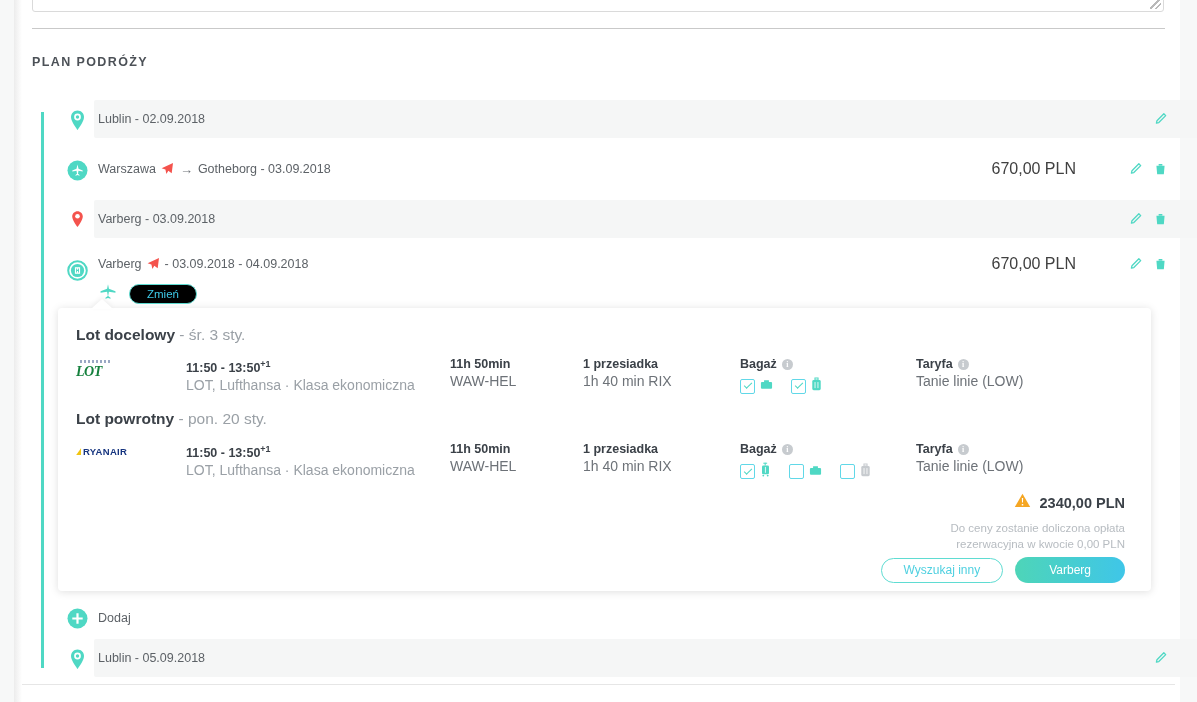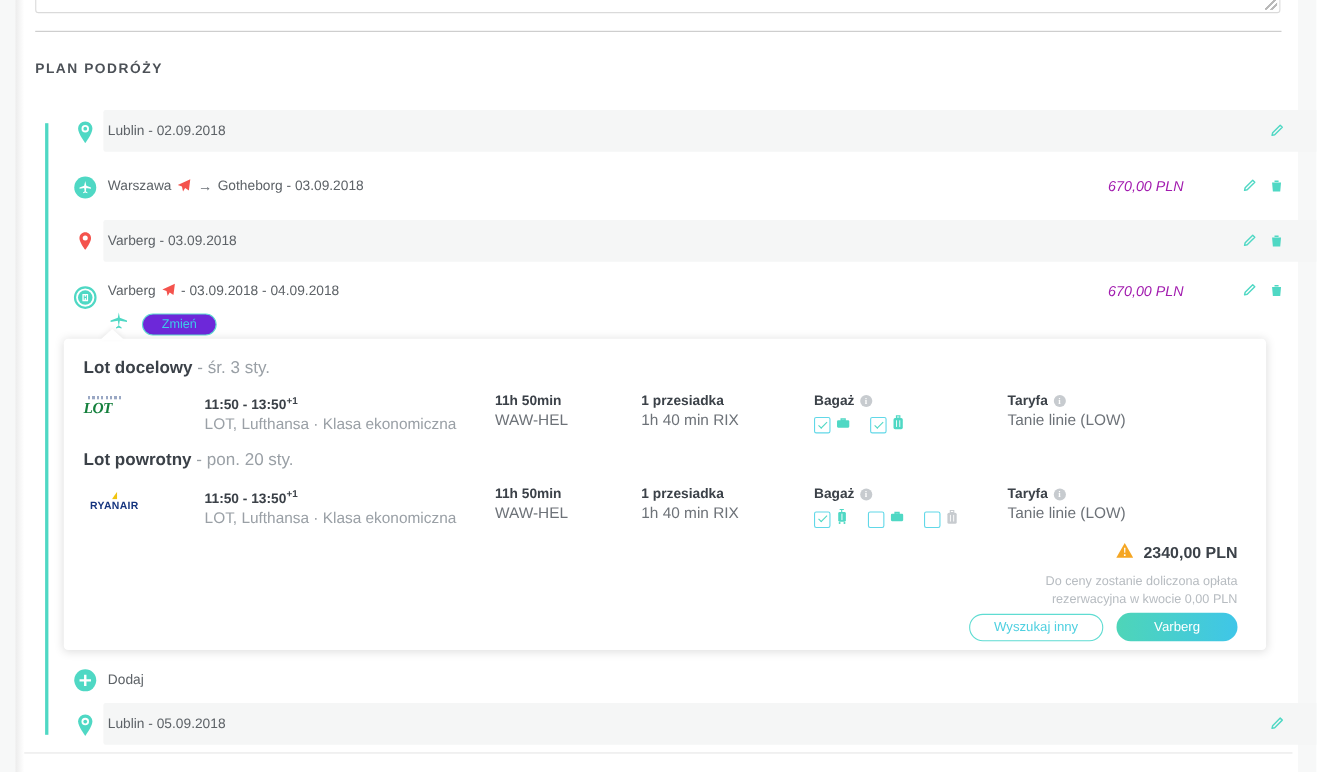--- a/index.html
+++ b/index.html
@@ -70,21 +70,21 @@
   }
   .row.shaded .strip { background: #f5f6f6; }
   .row .label {
     position: absolute; left: 62px; top: 0; height: 38px;
     display: flex; align-items: center;
     font-size: 12.5px; color: #5d6267; white-space: nowrap;
   }
   .row .price {
     position: absolute; right: 121px; top: 0; height: 38px;
     display: flex; align-items: center;
-    font-size: 13px; color: #a21caf; font-style: italic;
+    font-size: 16px; color: #404040;
   }
   .row .acts {
     position: absolute; right: 30px; top: 0; height: 38px;
     display: flex; align-items: center; gap: 12px;
   }
 
   
   .marker {
     position: absolute; left: 30px; top: 9px;
     width: 23px; height: 23px;
@@ -100,21 +100,21 @@
 
   
   .subrow {
     position: absolute; left: 0; top: 0;
     display: flex; align-items: center; gap: 11px;
   }
   .btn-zmien {
     display: inline-flex; align-items: center; justify-content: center;
     height: 20px; padding: 0 17px;
     border: 1.3px solid #5fdcd2; border-radius: 11px;
-    font-size: 11.5px; color: #3ec9e8; background: #6d28d9;
+    font-size: 11.5px; color: #3ec9e8; background: #000000;
     cursor: pointer;
   }
 
   
   .card {
     position: absolute; left: 58px; top: 308px;
     width: 1093px; height: 283px;
     background: #ffffff;
     border-radius: 4px;
     box-shadow: 0 1px 9px rgba(0,0,0,0.13);
@@ -148,21 +148,21 @@
     margin-left: 4px;
   }
   .logo-lot .word {
     font-family: "Liberation Serif", serif;
     font-size: 14px; font-weight: bold; font-style: italic;
     color: #15803d; letter-spacing: -0.5px; line-height: 1;
   }
   .logo-ryan {
     display:flex; align-items:center; gap:2px;
     font-size: 9.5px; font-weight: bold; letter-spacing: 0.3px;
-    color: #16357f; line-height: 1; flex-direction: column;
+    color: #16357f; line-height: 1;
   }
   .logo-ryan .harp {
     width: 5px; height: 7px; background: #f1c40f;
     clip-path: polygon(100% 0, 100% 100%, 0 100%);
   }
 
   .col { position: absolute; top: 0; }
   .col .main {
     font-size: 12.5px; font-weight: bold; color: #3b4148;
     line-height: 17px; white-space: nowrap;

